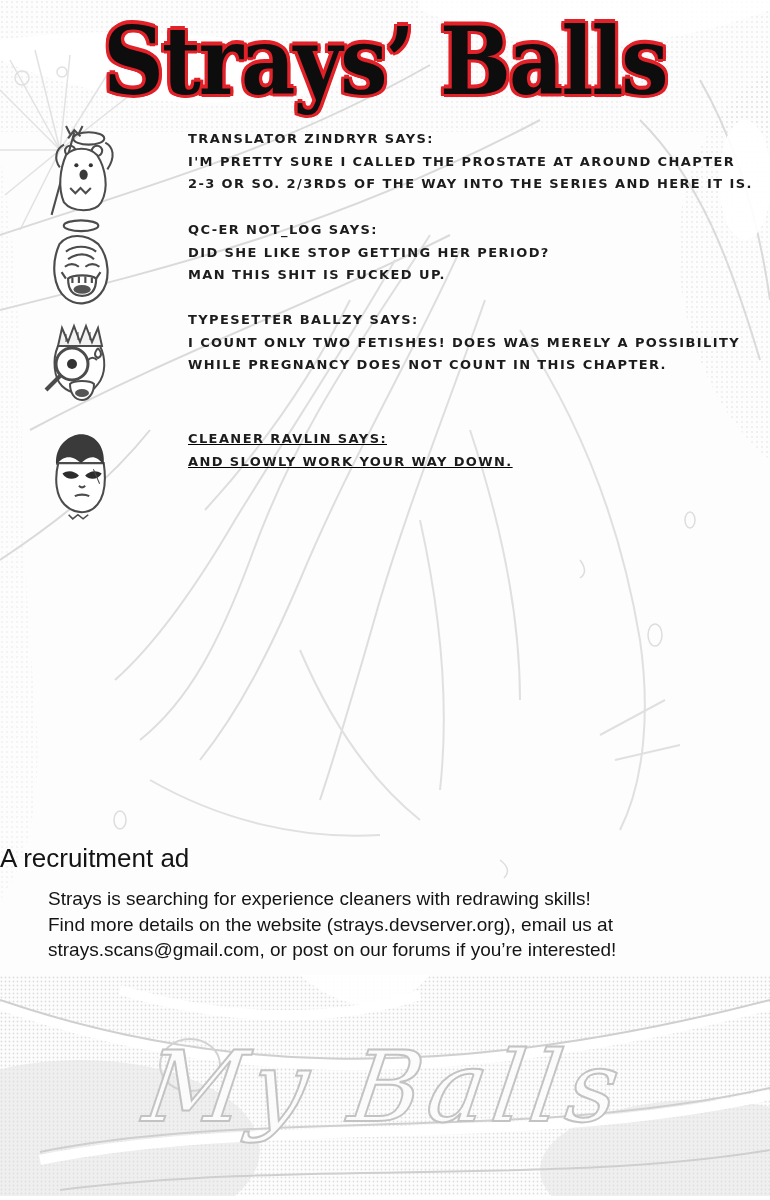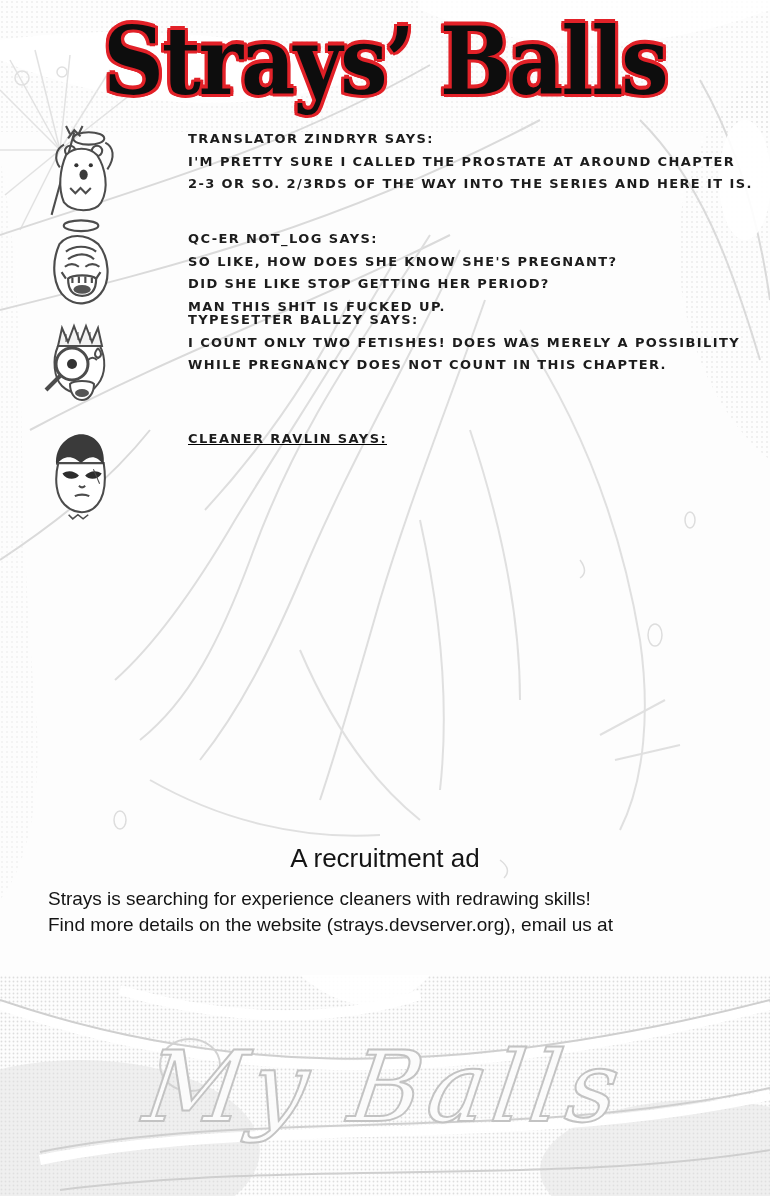--- a/index.html
+++ b/index.html
@@ -26,30 +26,30 @@
       -3px -2px 0 #e22128, 3px -2px 0 #e22128;
   }
 
   
   .credit-text { position:absolute; left:188px; }
   .credit-label, .credit-line {
     font-family:"DejaVu Sans", sans-serif; font-weight:700;
     font-size:13px; letter-spacing:1.4px; line-height:22.5px;
     color:#1c1c1c; white-space:nowrap;
   }
-  .c1 { top:128px; } .c2 { top:228px; } .c3 { top:309px; } .c4 { top:428px;text-decoration:underline; }
+  .c1 { top:128px; } .c2 { top:219px; } .c3 { top:309px; } .c4 { top:428px;text-decoration:underline; }
 
   .avatar { position:absolute; left:28px; width:105px; height:95px; }
   .a1 { top:124px; } .a2 { top:216px; } .a3 { top:320px; } .a4 { top:428px; }
   .avatar svg { width:100%; height:100%; }
 
   
   .recruit-heading {
     position:absolute; top:843px; left:0; width:100%;
-    text-align:center; font-size:26px; color:#141414;
+    text-align:left; font-size:26px; color:#141414;
   }
   .recruit-body {
     position:absolute; top:886px; left:48px;
     font-size:19px; line-height:25.5px; color:#141414;
   }
   .recruit-body div { white-space:nowrap; }
 
   
   .watermark {
     position:absolute; top:1030px; left:0; width:100%;
@@ -216,36 +216,37 @@
   </div>
 
   <div class="credit-text c1">
     <div class="credit-label">TRANSLATOR ZINDRYR SAYS:</div>
     <div class="credit-line">I'M PRETTY SURE I CALLED THE PROSTATE AT AROUND CHAPTER</div>
     <div class="credit-line">2-3 OR SO. 2/3RDS OF THE WAY INTO THE SERIES AND HERE IT IS.</div>
   </div>
 
   <div class="credit-text c2">
     <div class="credit-label">QC-ER NOT_LOG SAYS:</div>
-    <div class="credit-line">SO LIKE, HOW DOES SHE KNOW SHE'S PREGNANT?</div>
     <div class="credit-line">DID SHE LIKE STOP GETTING HER PERIOD?</div>
     <div class="credit-line">MAN THIS SHIT IS FUCKED UP.</div>
   </div>
 
   <div class="credit-text c3">
     <div class="credit-label">TYPESETTER BALLZY SAYS:</div>
     <div class="credit-line">I COUNT ONLY TWO FETISHES! DOES WAS MERELY A POSSIBILITY</div>
     <div class="credit-line">WHILE PREGNANCY DOES NOT COUNT IN THIS CHAPTER.</div>
   </div>
 
   <div class="credit-text c4">
     <div class="credit-label">CLEANER RAVLIN SAYS:</div>
+    <div class="credit-line">AND SLOWLY WORK YOUR WAY DOWN.</div>
   </div>
 
   <div class="recruit-heading">A recruitment ad</div>
   <div class="recruit-body">
     <div>Strays is searching for experience cleaners with redrawing skills!</div>
     <div>Find more details on the website (strays.devserver.org), email us at</div>
+    <div>strays.scans@gmail.com, or post on our forums if you’re interested!</div>
   </div>
 
   <div class="watermark">My Balls</div>
 
 </div>
 
 </body></html>

